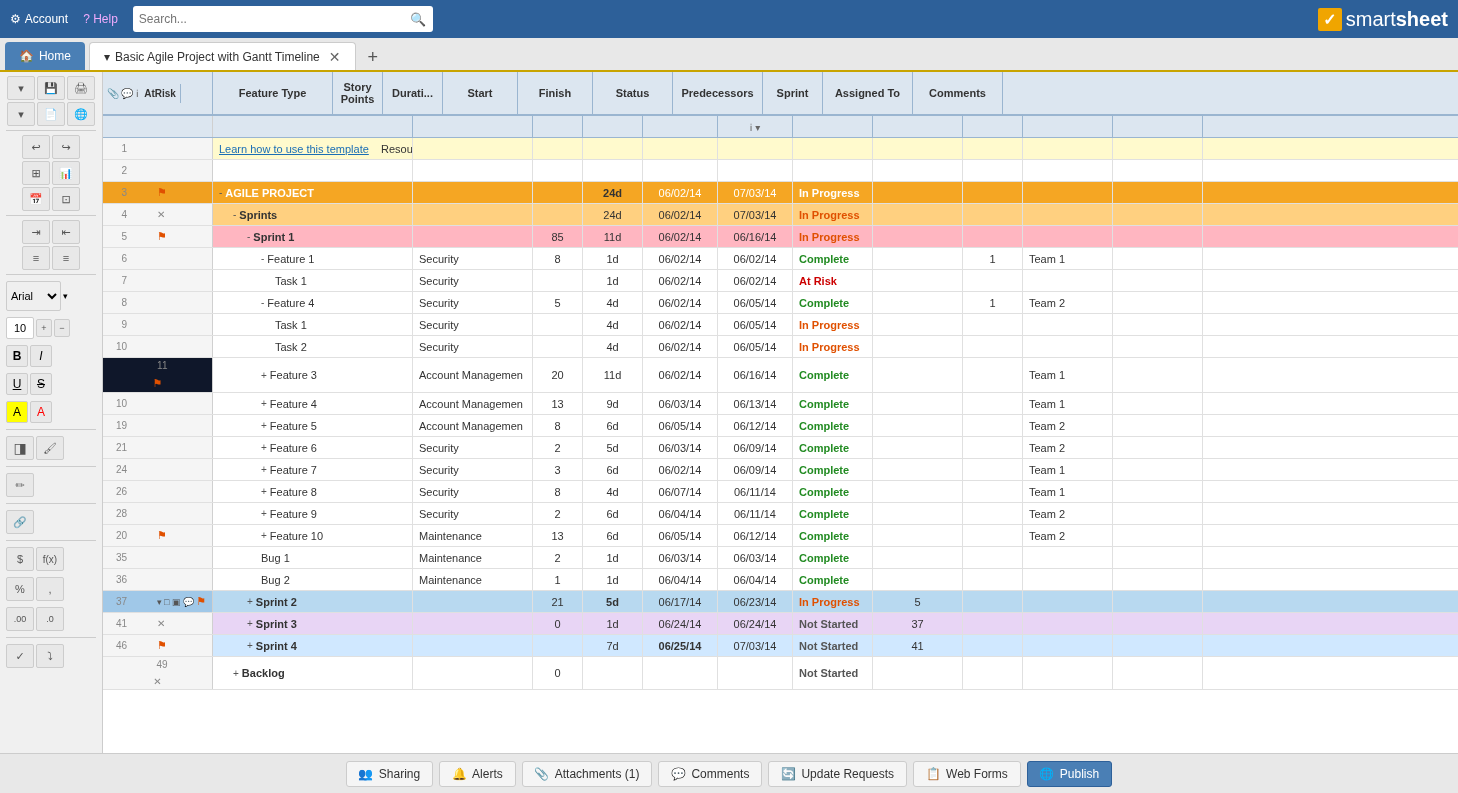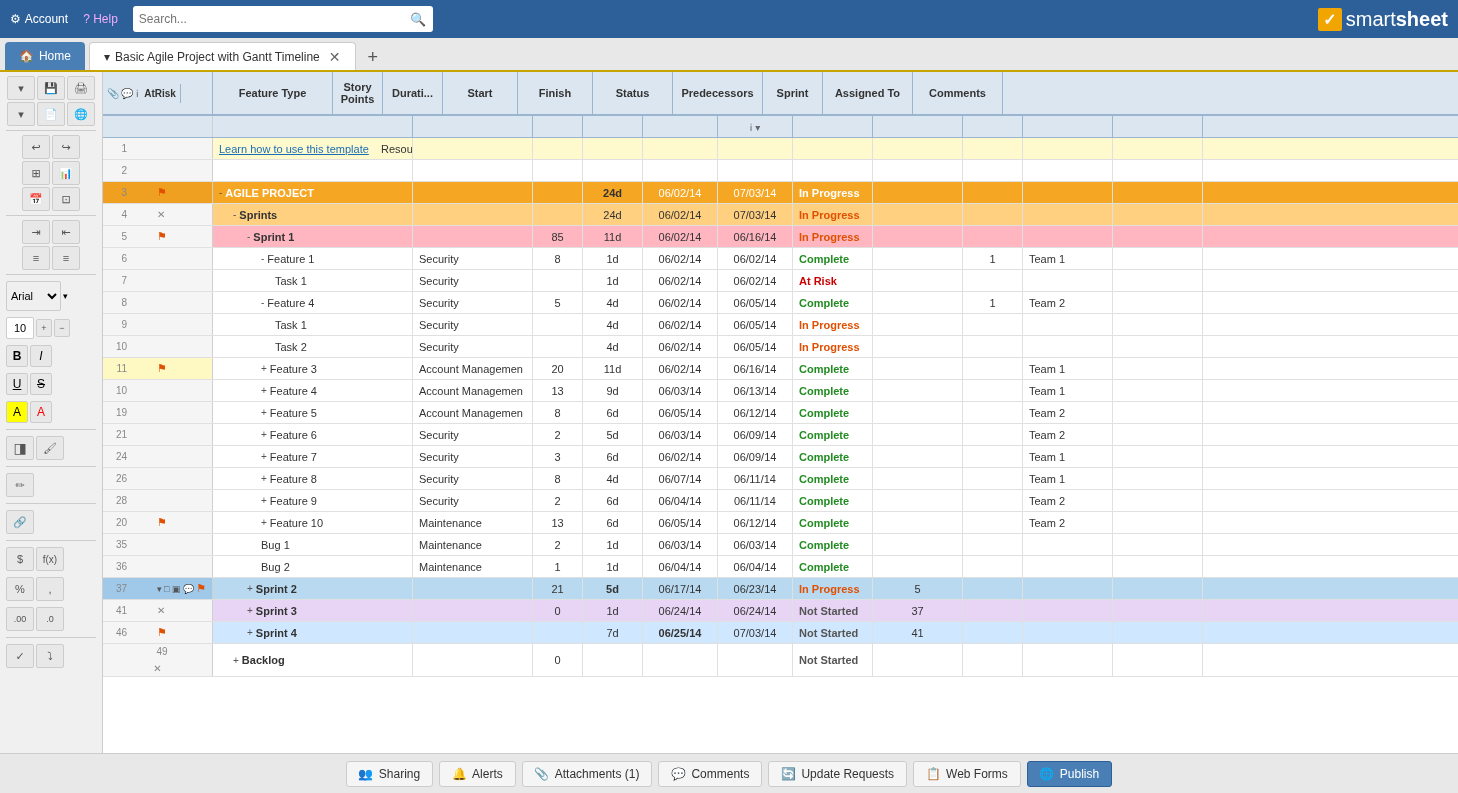--- a/index.html
+++ b/index.html
@@ -646,21 +646,21 @@
           <div class="cell cell-duration" style="color: rgb(51, 51, 51);">4d</div>
           <div class="cell cell-start" style="color: rgb(51, 51, 51);">06/02/14</div>
           <div class="cell cell-finish" style="color: rgb(51, 51, 51);">06/05/14</div>
           <div class="cell cell-status" style="color: rgb(224, 80, 0); font-weight: bold;">In Progress</div>
           <div class="cell cell-pred" style="color: rgb(51, 51, 51);"></div>
           <div class="cell cell-sprint" style="color: rgb(51, 51, 51);"></div>
           <div class="cell cell-assigned" style="color: rgb(51, 51, 51);"></div>
           <div class="cell cell-comments" style="color: rgb(51, 51, 51);"></div>
         </div>
         <div class="grid-row" style="background: white;">
-          <div class="row-num-cell" style="background: #fef9c3;">
+          <div class="row-num-cell" style="background: #0f172a; flex-direction: column;">
             <span class="row-num">11</span>
             <span style="width:12px;"></span>
             <span style="width:12px;"></span>
             <span class="flag-icon">⚑</span>
           </div>
           <div class="cell cell-task-name" style="color: rgb(51, 51, 51); padding-left: 48px;">
             <span class="expand-btn">+</span> 
             <span style="">Feature 3</span>
           </div>
           <div class="cell cell-feature-type" style="color: rgb(51, 51, 51);">Account Managemen</div>

